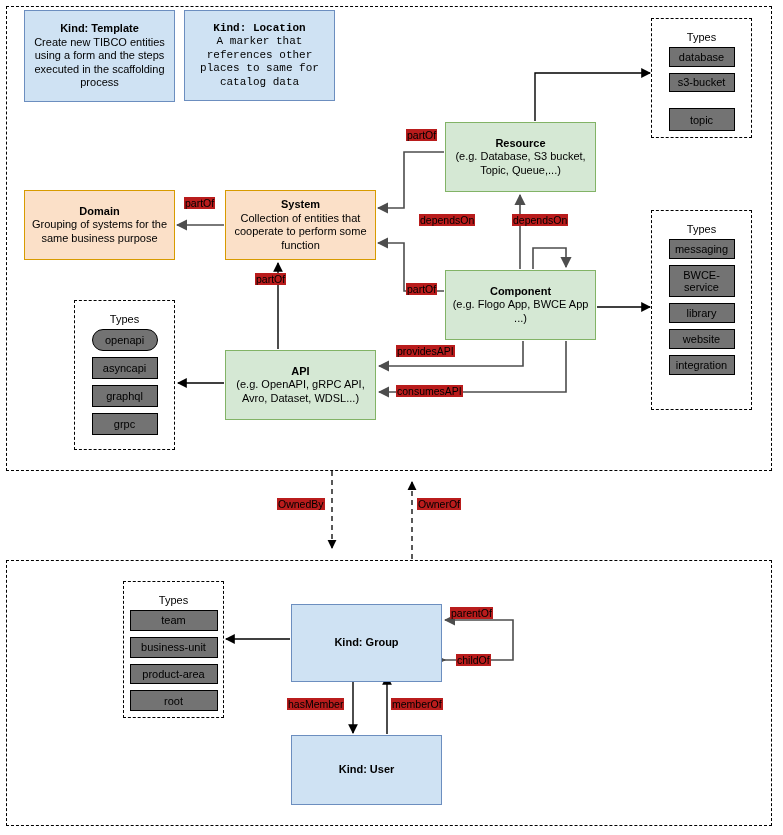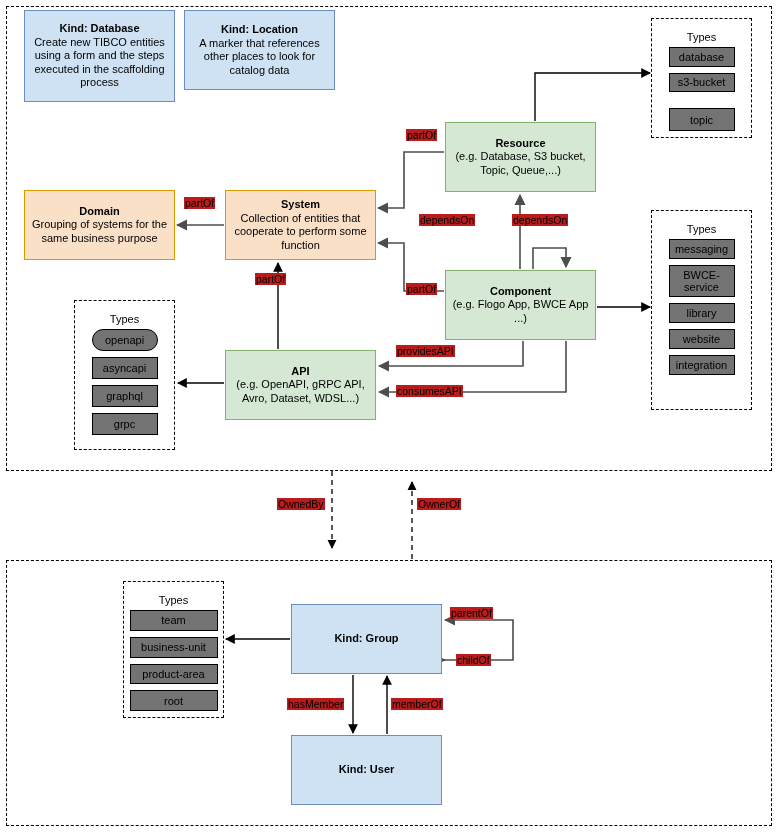--- a/index.html
+++ b/index.html
@@ -132,27 +132,27 @@
     <g stroke="#4d4d4d" stroke-width="1.6" fill="none">
 
       <path d="M 443 660 L 513 660 L 513 620 L 445 620" marker-end="url(#ah-dark)"></path>
       <path d="M 443 660 L 445 660" marker-end="url(#ah-dark)"></path>
     </g>
   </svg>
 
   <div class="panel" style="left:6px; top:6px; width:766px; height:465px;"></div>
 
   <div class="node kind-blue" style="left:24px; top:10px; width:151px; height:92px;">
-    <span class="ttl">Kind: Database</span>
+    <span class="ttl">Kind: Template</span>
     <span class="sub">Create new TIBCO entities using a form and the steps executed in the scaffolding process</span>
   </div>
 
-  <div class="node kind-blue" style="left:184px; top:10px; width:151px; height:80px;">
+  <div class="node kind-blue" style="left:184px; top:10px; width:151px; height:91px;font-family:Liberation Mono, monospace;">
     <span class="ttl">Kind: Location</span>
-    <span class="sub">A marker that references other places to look for catalog data</span>
+    <span class="sub">A marker that references other places to same for catalog data</span>
   </div>
 
   <div class="node kind-orange" style="left:24px; top:190px; width:151px; height:70px;">
     <span class="ttl">Domain</span>
     <span class="sub">Grouping of systems for the same business purpose</span>
   </div>
 
   <div class="node kind-orange" style="left:225px; top:190px; width:151px; height:70px;">
     <span class="ttl">System</span>
     <span class="sub">Collection of entities that cooperate to perform some function</span>
@@ -204,21 +204,21 @@
   <div class="edge-label" style="left:419px; top:214px;">dependsOn</div>
   <div class="edge-label" style="left:512px; top:214px;">dependsOn</div>
   <div class="edge-label" style="left:396px; top:345px;">providesAPI</div>
   <div class="edge-label" style="left:396px; top:385px;">consumesAPI</div>
 
   <div class="edge-label" style="left:277px; top:498px;">OwnedBy</div>
   <div class="edge-label" style="left:417px; top:498px;">OwnerOf</div>
 
   <div class="panel" style="left:6px; top:560px; width:766px; height:266px;"></div>
 
-  <div class="node kind-blue" style="left:291px; top:604px; width:151px; height:70px;">
+  <div class="node kind-blue" style="left:291px; top:604px; width:151px; height:78px;">
     <span class="ttl">Kind: Group</span>
   </div>
 
   <div class="node kind-blue" style="left:291px; top:735px; width:151px; height:70px;">
     <span class="ttl">Kind: User</span>
   </div>
 
   <div class="typebox" style="left:123px; top:581px; width:101px; height:137px;">
     <span class="tlabel">Types</span>
     <span class="titem" style="width:88px;height:21px;">team</span>

